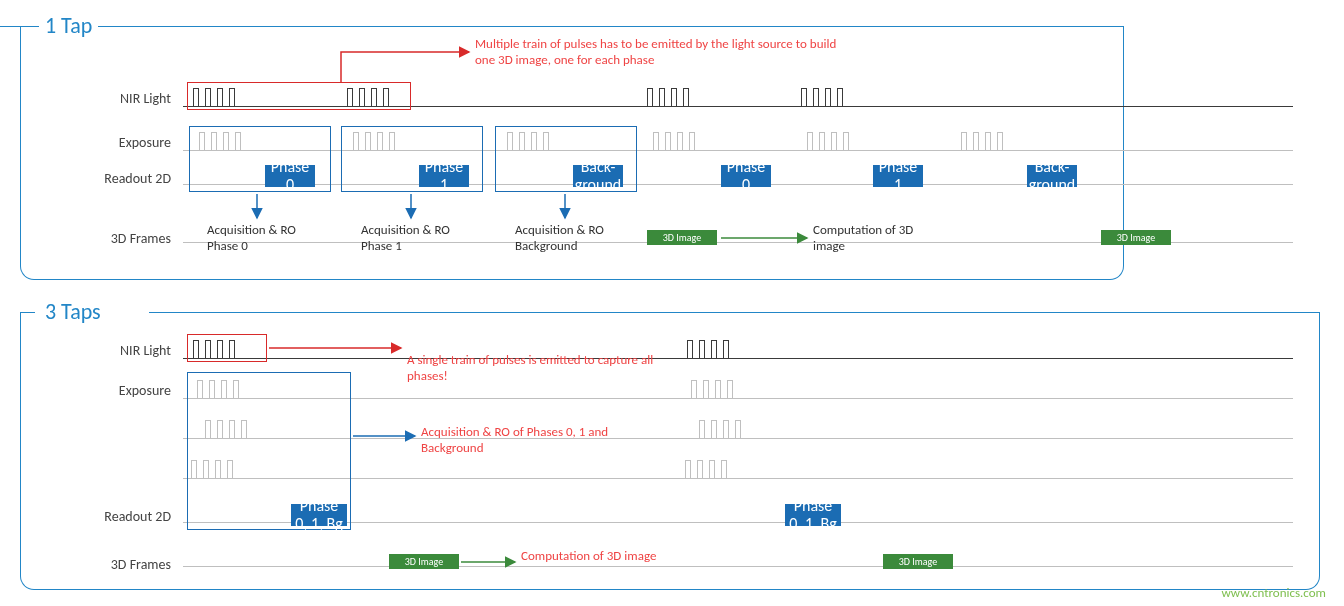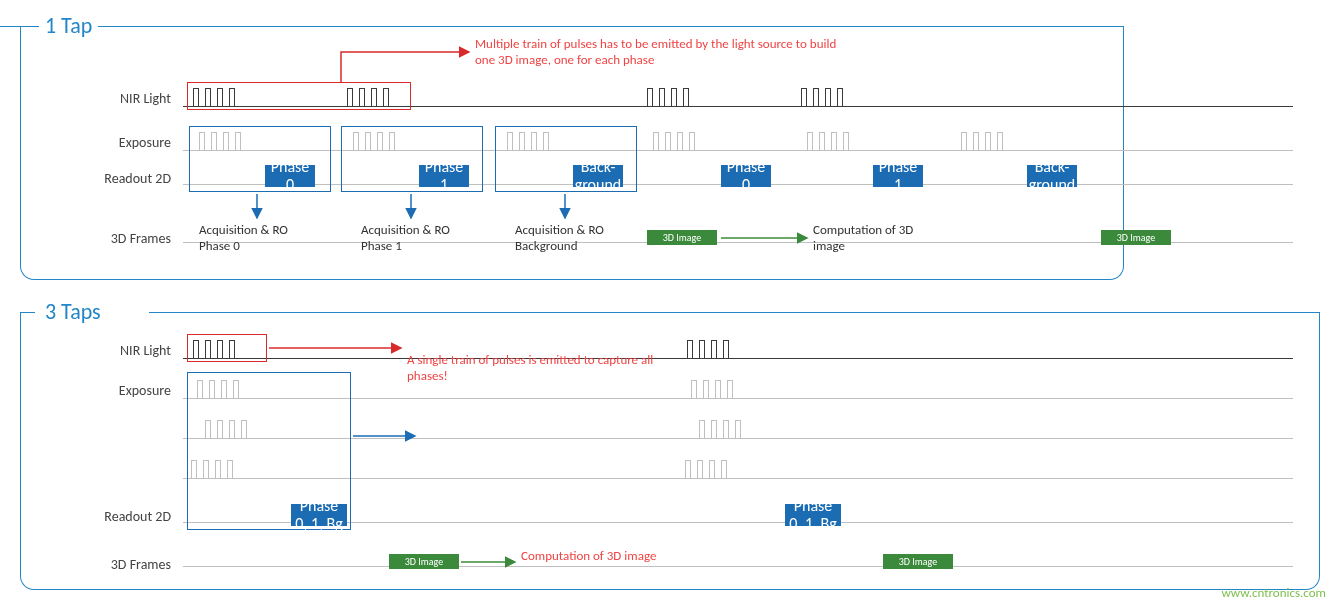--- a/index.html
+++ b/index.html
@@ -216,21 +216,21 @@
 
   <div class="blue-box" style="left:168px; top:100px; width:142px; height:66px"></div>
   <div class="blue-box" style="left:320px; top:100px; width:142px; height:66px"></div>
   <div class="blue-box" style="left:474px; top:100px; width:142px; height:66px"></div>
 
   <div class="red-box" style="left:166px; top:56px; width:224px; height:28px"></div>
 
   <div class="img-badge" style="left:626px; top:204px; width:70px">3D Image</div>
   <div class="img-badge" style="left:1080px; top:204px; width:70px">3D Image</div>
 
-  <div class="acq-label" style="left:178px; top:196px; width:120px">Acquisition &amp; RO Phase 0</div>
+  <div class="acq-label" style="left:186px; top:196px; width:120px">Acquisition &amp; RO Phase 0</div>
   <div class="acq-label" style="left:340px; top:196px; width:120px">Acquisition &amp; RO Phase 1</div>
   <div class="acq-label" style="left:494px; top:196px; width:130px">Acquisition &amp; RO Background</div>
   <div class="acq-label" style="left:792px; top:196px; width:120px">Computation of 3D image</div>
 
   <div class="note" style="left:454px; top:10px; width:370px">Multiple train of pulses has to be emitted by the light source to build one 3D image, one for each phase</div>
 
   <svg class="overlay" width="1300" height="254">
     <defs>
       <marker id="ah-red" markerWidth="8" markerHeight="8" refX="7" refY="4" orient="auto">
         <path d="M0,0 L8,4 L0,8 z" fill="#d82a2a"></path>
@@ -326,20 +326,21 @@
 
   <div class="phase-badge" style="left:270px; top:192px; width:56px; height:22px; white-space:pre">Phase
 0, 1, Bg</div>
   <div class="phase-badge" style="left:764px; top:192px; width:56px; height:22px; white-space:pre">Phase
 0, 1, Bg</div>
 
   <div class="img-badge" style="left:368px; top:242px; width:70px">3D Image</div>
   <div class="img-badge" style="left:862px; top:242px; width:70px">3D Image</div>
 
   <div class="note" style="left:386px; top:40px; width:260px">A single train of pulses is emitted to capture all phases!</div>
+  <div class="note" style="left:400px; top:112px; width:220px">Acquisition &amp; RO of Phases 0, 1 and Background</div>
   <div class="note" style="left:500px; top:236px; width:140px">Computation of 3D image</div>
 
   <svg class="overlay" width="1300" height="278">
     <defs>
       <marker id="ah-red2" markerWidth="8" markerHeight="8" refX="7" refY="4" orient="auto">
         <path d="M0,0 L8,4 L0,8 z" fill="#d82a2a"></path>
       </marker>
       <marker id="ah-blue2" markerWidth="8" markerHeight="8" refX="7" refY="4" orient="auto">
         <path d="M0,0 L8,4 L0,8 z" fill="#1b6cb3"></path>
       </marker>

